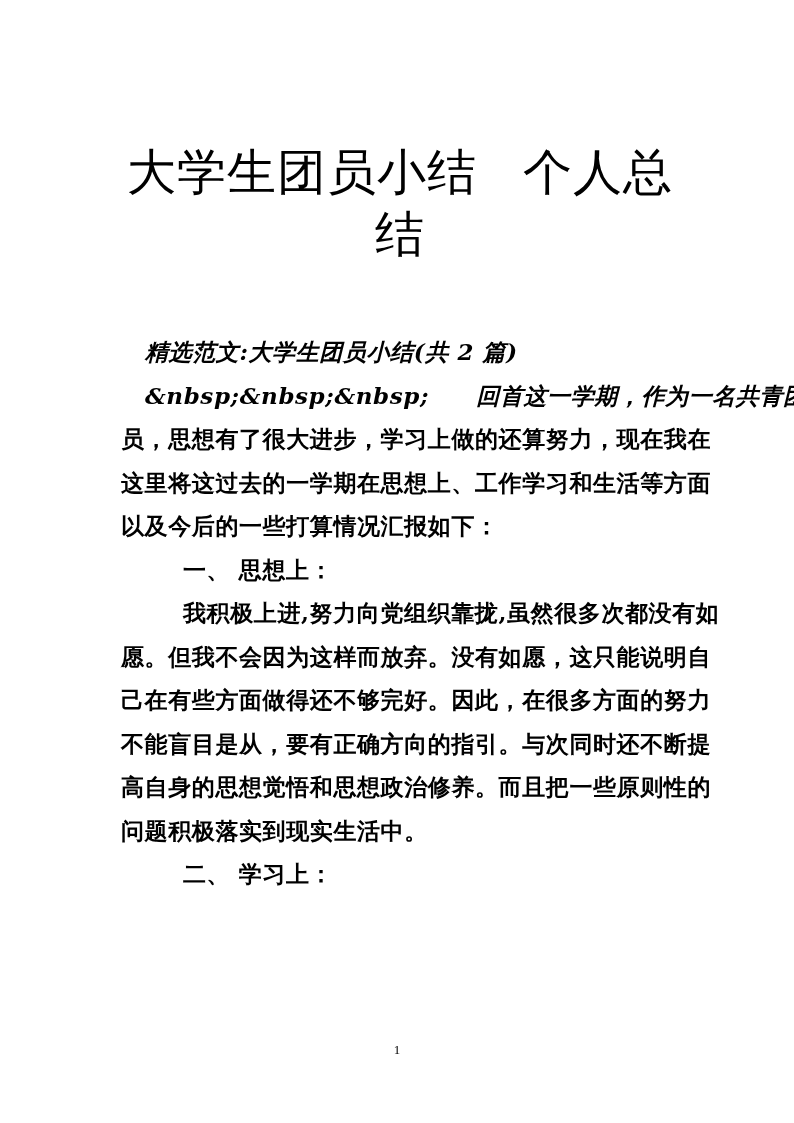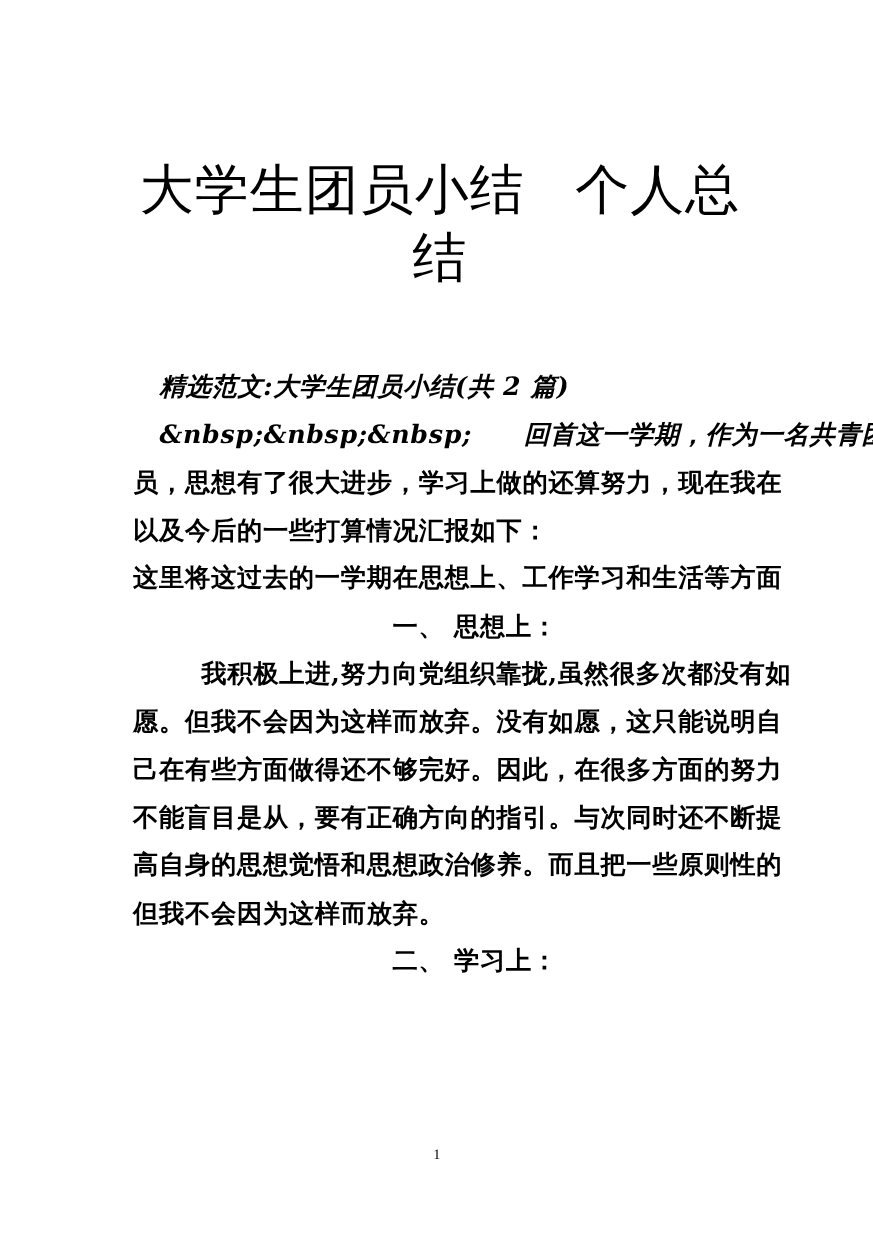--- a/index.html
+++ b/index.html
@@ -3,43 +3,43 @@
 <meta charset="utf-8">
 <style>
   html, body { margin: 0; padding: 0; background: #ffffff; }
   body { width: 794px; height: 1123px; position: relative; overflow: hidden; font-family: "DejaVu Serif", "Liberation Serif", serif; color: #000; }
   .page { position: absolute; left: 0; top: 0; width: 794px; height: 1123px; }
   .title { position: absolute; left: 100px; width: 600px; top: 142px; text-align: center; font-size: 49px; line-height: 62px; font-weight: normal; letter-spacing: 1px; }
   .title .gap { display: inline-block; width: 46px; }
   .body { position: absolute; left: 121px; width: 560px; top: 330px; font-size: 23px; line-height: 43.5px; letter-spacing: 0.6px; }
   .p { margin: 0; white-space: nowrap; }
   .i1 { padding-left: 24px; font-style: italic; }
-  .i2 { padding-left: 62px; text-align: center; }
+  .i2 { padding-left: 62px; }
   .bold { font-weight: bold; }
   .pagenum { position: absolute; left: 0; width: 794px; top: 1042px; text-align: center; font-size: 13px; font-family: "Liberation Serif", serif; }
 </style>
 </head>
 <body>
 
 <div class="page">
   <div class="title">
     <span>大学生团员小结</span><span class="gap"></span><span>个人总</span><br>
     <span>结</span>
   </div>
 
   <div class="body">
     <p class="p i1 bold">精选范文:大学生团员小结(共 2 篇)</p>
     <p class="p i1 bold">&amp;nbsp;&amp;nbsp;&amp;nbsp;　　回首这一学期，作为一名共青团</p>
     <p class="p bold">员，思想有了很大进步，学习上做的还算努力，现在我在</p>
+    <p class="p bold">这里将这过去的一学期在思想上、工作学习和生活等方面</p>
     <p class="p bold">以及今后的一些打算情况汇报如下：</p>
-    <p class="p bold">这里将这过去的一学期在思想上、工作学习和生活等方面</p>
     <p class="p i2 bold">一、 思想上：</p>
     <p class="p i2 bold">我积极上进,努力向党组织靠拢,虽然很多次都没有如</p>
     <p class="p bold">愿。但我不会因为这样而放弃。没有如愿，这只能说明自</p>
     <p class="p bold">己在有些方面做得还不够完好。因此，在很多方面的努力</p>
     <p class="p bold">不能盲目是从，要有正确方向的指引。与次同时还不断提</p>
     <p class="p bold">高自身的思想觉悟和思想政治修养。而且把一些原则性的</p>
-    <p class="p bold">但我不会因为这样而放弃。</p>
+    <p class="p bold">问题积极落实到现实生活中。</p>
     <p class="p i2 bold">二、 学习上：</p>
   </div>
 
   <div class="pagenum">1</div>
 </div>
 
 </body></html>

